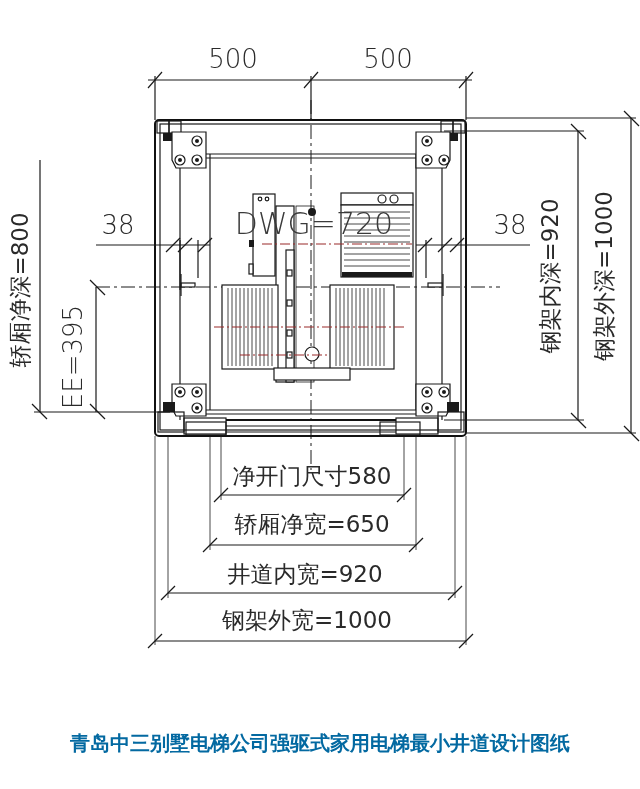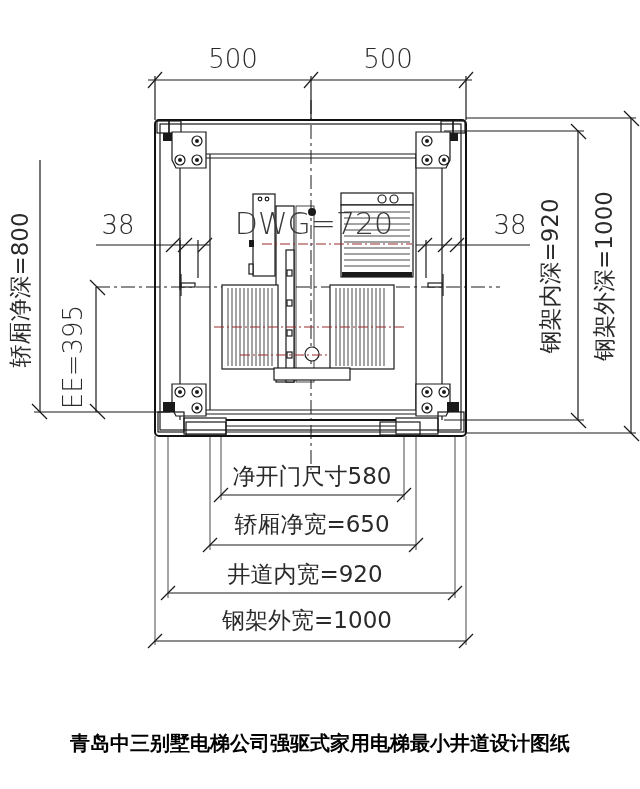--- a/index.html
+++ b/index.html
@@ -11,21 +11,21 @@
   .dash { stroke: #1a1a1a; stroke-width: 1; fill: none; stroke-dasharray: 14 4 3 4; }
   .red { stroke: #9a2a2a; stroke-width: 1.2; fill: none; stroke-dasharray: 10 3 2 3; }
   .tick { stroke: #1a1a1a; stroke-width: 1.2; }
   .dim-text { font-family: "DejaVu Sans", sans-serif; font-size: 26px; fill: #2a2a2a; font-weight: 300; }
   .dim-text-cn { font-family: "DejaVu Sans", sans-serif; font-size: 23px; fill: #2a2a2a; }
   .fill-dark { fill: #1a1a1a; }
   .fill-white { fill: #ffffff; stroke: #1a1a1a; stroke-width: 1.2; }
   .title {
     position: absolute; left: 0; top: 730px; width: 640px; text-align: center;
     font-family: "DejaVu Sans", sans-serif; font-weight: bold; font-size: 20px;
-    color: #000000; letter-spacing: 0px;
+    color: #0369a1; letter-spacing: 0px;
   }
 </style>
 </head>
 <body>
 
 <svg id="drawing" viewBox="0 0 640 789" xmlns="http://www.w3.org/2000/svg">
 
   <g>
     <line class="ln" x1="148" y1="80" x2="472" y2="80"></line>
     <line class="ln" x1="155" y1="76" x2="155" y2="120"></line>

